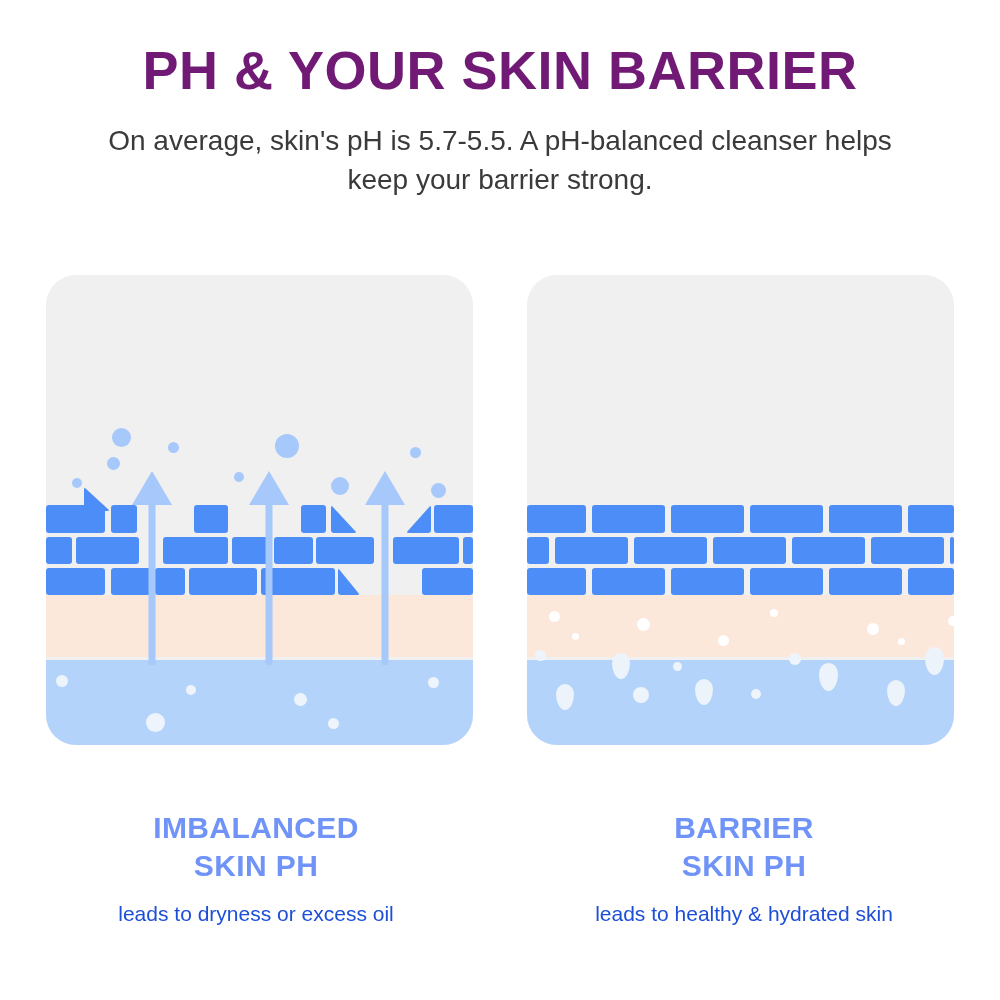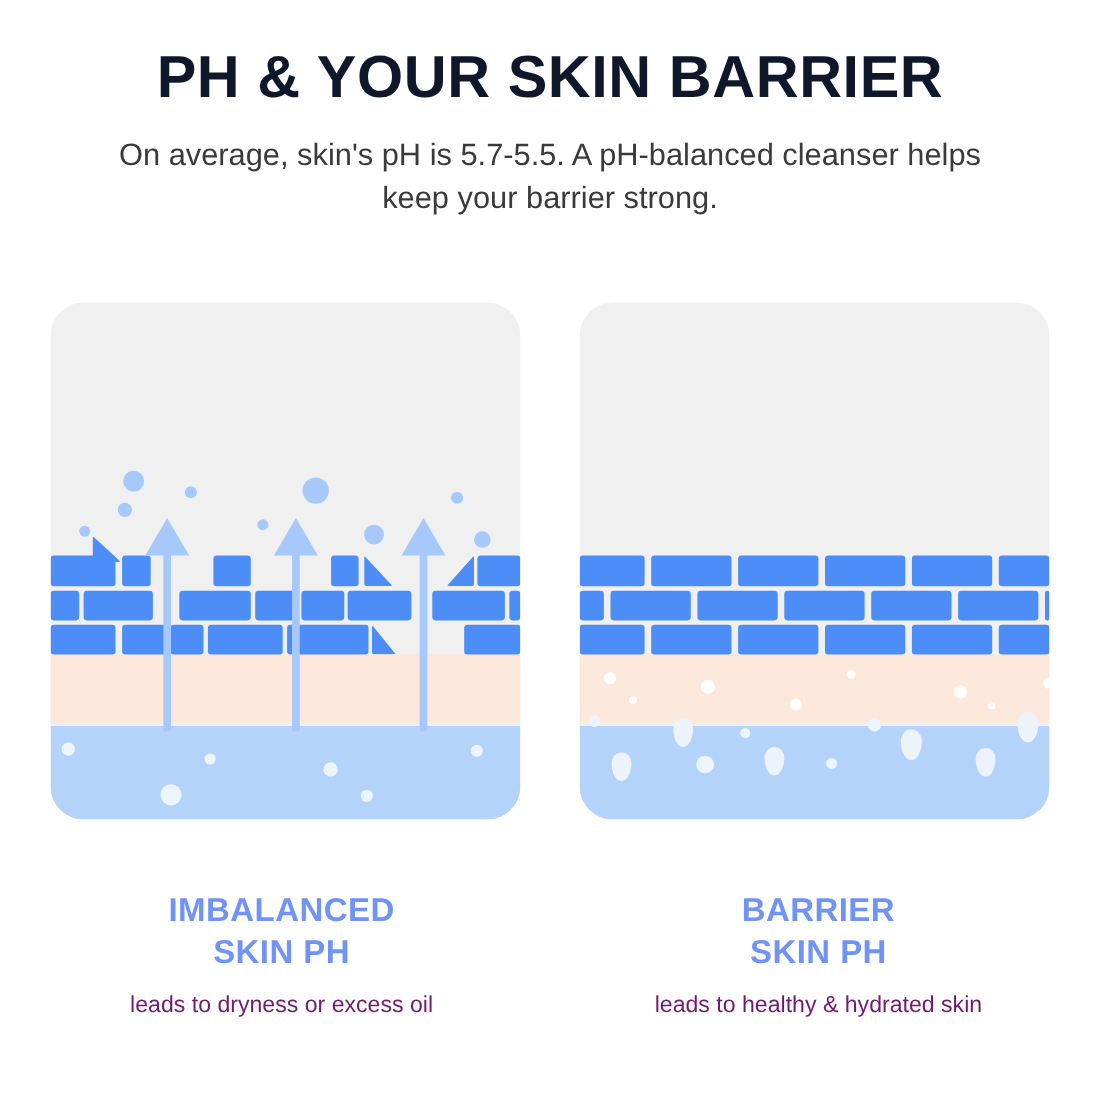--- a/index.html
+++ b/index.html
@@ -8,21 +8,21 @@
     background:#FFFFFF;
     font-family:"Liberation Sans", sans-serif;
     overflow:hidden;
   }
   .page{ position:relative; width:1000px; height:1000px; background:#fff; }
 
   
   .header{ position:absolute; left:0; top:0; width:1000px; text-align:center; }
   .title{
     font-size:54px; font-weight:bold; letter-spacing:0.5px;
-    color:#0f172a; line-height:1.05; padding-top:42px;
+    color:#701a75; line-height:1.05; padding-top:42px;
   }
   .subtitle{
     font-size:28px; color:#3A3A3A; line-height:1.42;
     padding-top:22px; width:820px; margin:0 auto;
   }
 
   
   .panels{ position:absolute; left:0; top:275px; width:1000px; height:470px; }
   .panel{
     position:absolute; top:0; width:427px; height:470px;
@@ -72,21 +72,21 @@
 
   
   .captions{ position:absolute; left:0; top:775px; width:1000px; height:130px; }
   .caption{ position:absolute; top:0; width:440px; text-align:center; }
   .caption.left{ left:36px; }
   .caption.right{ left:524px; }
   .cap-head{
     font-size:30px; font-weight:bold; color:#6F93F7;
     line-height:1.28; letter-spacing:0.4px;margin-top:34px;
   }
-  .cap-sub{ font-size:21px; color:#701a75; padding-top:16px; }
+  .cap-sub{ font-size:21px; color:#1d4ed8; padding-top:16px; }
 </style>
 </head>
 <body>
 
 <div class="page">
 
   <div class="header">
     <div class="title">PH &amp; YOUR SKIN BARRIER</div>
     <div class="subtitle">On average, skin's pH is 5.7-5.5. A pH-balanced cleanser helps keep your barrier strong.</div>
   </div>

